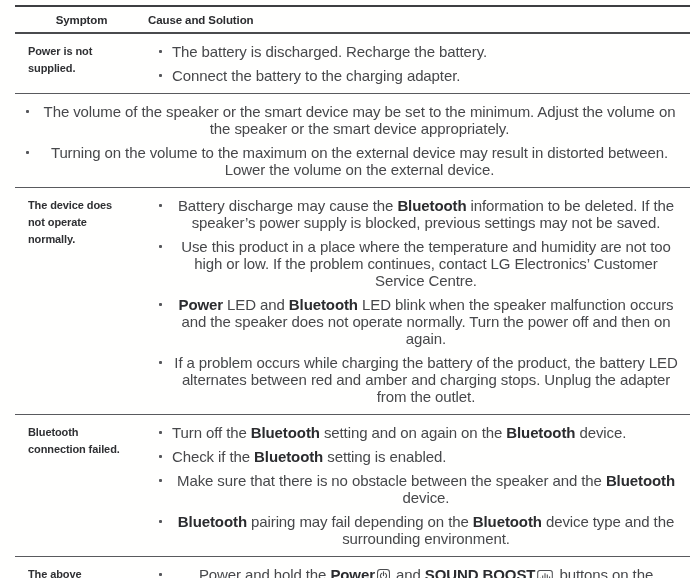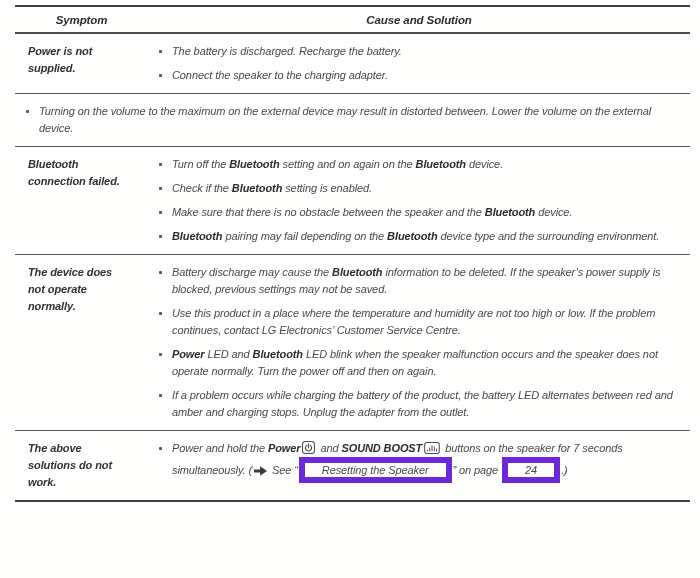--- a/index.html
+++ b/index.html
@@ -1,48 +1,48 @@
 <!DOCTYPE html>
 <html><head>
 <meta charset="utf-8">
 <style>
   * { margin:0; padding:0; box-sizing:border-box; }
   html,body { background:#ffffff; }
   .page {
     position:relative; width:700px; height:578px; background:#fffffe;
     font-family:"Liberation Sans", sans-serif; color:#47484b;
-    letter-spacing:-0.1px; overflow:hidden;font-style:italic;
+    letter-spacing:-0.1px; overflow:hidden;
   }
   .table {
     position:absolute; left:15px; top:5px; width:675px;
     border-top:2px solid #3e3f42; border-bottom:2px solid #3e3f42;
   }
   .thead {
     display:flex; border-bottom:2px solid #4a4b4e;
     font-weight:bold; color:#2b2c2f; font-size:11.5px;
   }
   .thead .h-sym { width:133px; text-align:center; padding:7px 0 6px 0; }
-  .thead .h-cause { flex:1; text-align:center; padding:7px 0 6px 0; }
+  .thead .h-cause { flex:1; text-align:left; padding:7px 0 6px 0; }
   .row { display:flex; border-bottom:1px solid #595a5e; }
   .row:last-child { border-bottom:none; }
   .cell-symptom {
     width:133px; padding:9px 26px 9px 13px;
     font-weight:bold; color:#2f3033; font-size:11px; line-height:17px;
   }
   .cell-cause { flex:1; padding:9px 10px 9px 9px; }
   .bullet { display:flex; margin-bottom:7px; }
   .bullet:last-child { margin-bottom:0; }
   .marker {
     width:6px; flex:0 0 6px; margin:7px 9px 0 0;
   }
   .marker::before {
     content:""; display:block; width:3px; height:3px; background:#55565a;
     border-radius:1px; margin:0 auto;
   }
-  .btxt { font-size:11px; line-height:17px; color:#47484b; }
+  .btxt { font-size:15px; line-height:17px; color:#47484b;text-align:center; }
   .btxt .b { font-weight:bold; color:#2b2c2f; }
   .boxlink {
     border:6px solid #6d28d9; padding:0 17px; margin:0 1px;
     display:inline-block; line-height:14px;
   }
   .iconwrap { display:inline-block; vertical-align:-2px; margin:0 2px; }
   svg { display:block; }
 </style>
 </head>
 <body>
@@ -56,29 +56,54 @@
     <div>
         <div class="row">
           <div class="cell-symptom">Power is not supplied.</div>
           <div class="cell-cause">
             <div class="bullet">
               <span class="marker"></span>
               <span class="btxt"><span>The battery is discharged. Recharge the battery.</span></span>
             </div>
             <div class="bullet">
               <span class="marker"></span>
-              <span class="btxt"><span>Connect the speaker to the charging adapter.</span></span>
+              <span class="btxt"><span>Connect the battery to the charging adapter.</span></span>
             </div>
           </div>
         </div>
         <div class="row">
           <div class="cell-cause">
             <div class="bullet">
               <span class="marker"></span>
+              <span class="btxt"><span>The volume of the speaker or the smart device may be set to the minimum. Adjust the volume on the speaker or the smart device appropriately.</span></span>
+            </div>
+            <div class="bullet">
+              <span class="marker"></span>
               <span class="btxt"><span>Turning on the volume to the maximum on the external device may result in distorted between. Lower the volume on the external device.</span></span>
+            </div>
+          </div>
+        </div>
+        <div class="row">
+          <div class="cell-symptom">The device does not operate normally.</div>
+          <div class="cell-cause">
+            <div class="bullet">
+              <span class="marker"></span>
+              <span class="btxt"><span>Battery discharge may cause the </span><span class="b">Bluetooth</span><span> information to be deleted. If the speaker’s power supply is blocked, previous settings may not be saved.</span></span>
+            </div>
+            <div class="bullet">
+              <span class="marker"></span>
+              <span class="btxt"><span>Use this product in a place where the temperature and humidity are not too high or low. If the problem continues, contact LG Electronics’ Customer Service Centre.</span></span>
+            </div>
+            <div class="bullet">
+              <span class="marker"></span>
+              <span class="btxt"><span class="b">Power</span><span> LED and </span><span class="b">Bluetooth</span><span> LED blink when the speaker malfunction occurs and the speaker does not operate normally. Turn the power off and then on again.</span></span>
+            </div>
+            <div class="bullet">
+              <span class="marker"></span>
+              <span class="btxt"><span>If a problem occurs while charging the battery of the product, the battery LED alternates between red and amber and charging stops. Unplug the adapter from the outlet.</span></span>
             </div>
           </div>
         </div>
         <div class="row">
           <div class="cell-symptom">Bluetooth connection failed.</div>
           <div class="cell-cause">
             <div class="bullet">
               <span class="marker"></span>
               <span class="btxt"><span>Turn off the </span><span class="b">Bluetooth</span><span> setting and on again on the </span><span class="b">Bluetooth</span><span> device.</span></span>
             </div>
@@ -86,41 +111,20 @@
               <span class="marker"></span>
               <span class="btxt"><span>Check if the </span><span class="b">Bluetooth</span><span> setting is enabled.</span></span>
             </div>
             <div class="bullet">
               <span class="marker"></span>
               <span class="btxt"><span>Make sure that there is no obstacle between the speaker and the </span><span class="b">Bluetooth</span><span> device.</span></span>
             </div>
             <div class="bullet">
               <span class="marker"></span>
               <span class="btxt"><span class="b">Bluetooth</span><span> pairing may fail depending on the </span><span class="b">Bluetooth</span><span> device type and the surrounding environment.</span></span>
-            </div>
-          </div>
-        </div>
-        <div class="row">
-          <div class="cell-symptom">The device does not operate normally.</div>
-          <div class="cell-cause">
-            <div class="bullet">
-              <span class="marker"></span>
-              <span class="btxt"><span>Battery discharge may cause the </span><span class="b">Bluetooth</span><span> information to be deleted. If the speaker’s power supply is blocked, previous settings may not be saved.</span></span>
-            </div>
-            <div class="bullet">
-              <span class="marker"></span>
-              <span class="btxt"><span>Use this product in a place where the temperature and humidity are not too high or low. If the problem continues, contact LG Electronics’ Customer Service Centre.</span></span>
-            </div>
-            <div class="bullet">
-              <span class="marker"></span>
-              <span class="btxt"><span class="b">Power</span><span> LED and </span><span class="b">Bluetooth</span><span> LED blink when the speaker malfunction occurs and the speaker does not operate normally. Turn the power off and then on again.</span></span>
-            </div>
-            <div class="bullet">
-              <span class="marker"></span>
-              <span class="btxt"><span>If a problem occurs while charging the battery of the product, the battery LED alternates between red and amber and charging stops. Unplug the adapter from the outlet.</span></span>
             </div>
           </div>
         </div>
         <div class="row">
           <div class="cell-symptom">The above solutions do not work.</div>
           <div class="cell-cause">
             <div class="bullet">
               <span class="marker"></span>
               <span class="btxt"><span>Power and hold the </span><span class="b">Power</span><span class="iconwrap"><svg width="13" height="13" viewBox="0 0 14 14">
                     <rect x="0.6" y="0.6" width="12.8" height="12.8" rx="3" fill="none" stroke="#4a4b4e" stroke-width="1.1"></rect>

